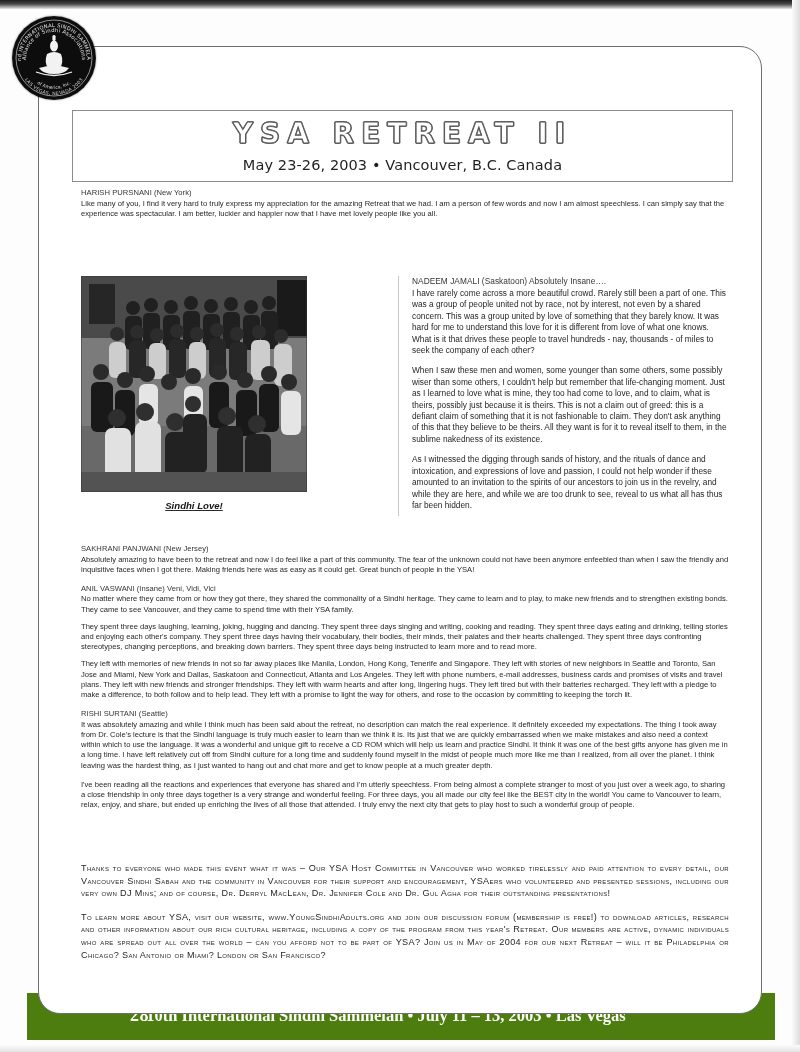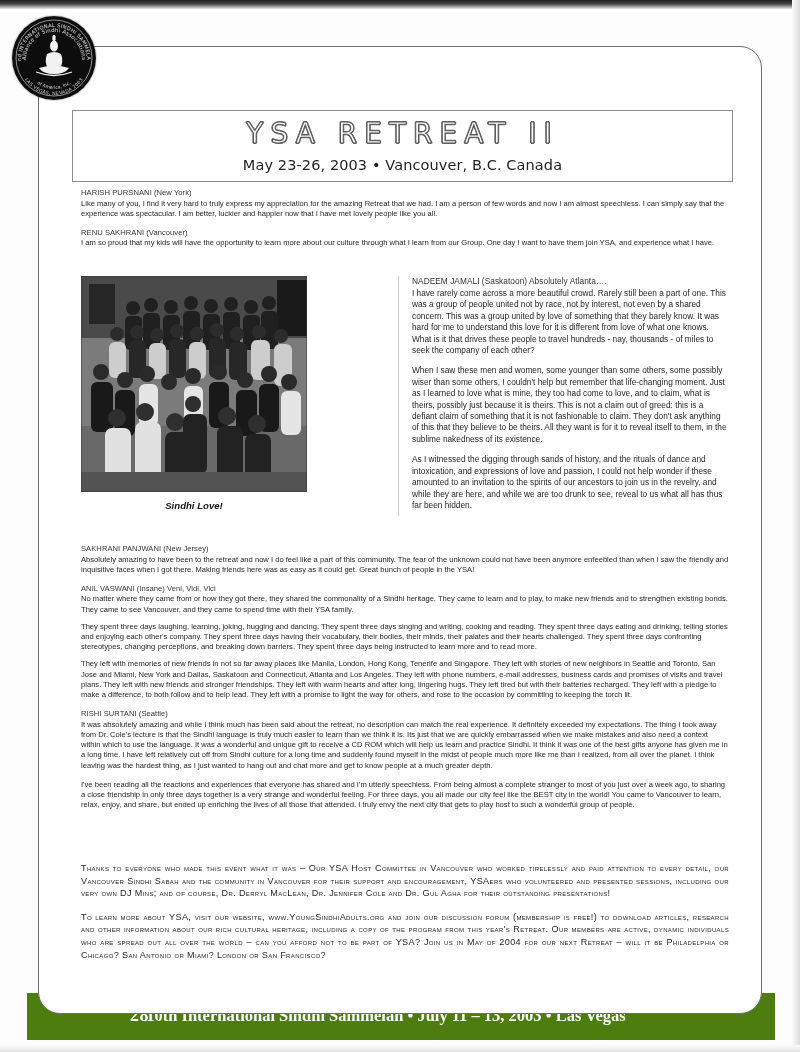--- a/index.html
+++ b/index.html
@@ -113,21 +113,21 @@
     border: 1.2px solid #8c8c8c;
     box-sizing: border-box;
     background: #fff;
   }
   .retreat-title {
     text-align: center;
     margin-top: 6px;
     font-family: "DejaVu Sans", sans-serif;
     font-size: 28px;
     letter-spacing: 7px;
-    font-weight: 400;
+    font-weight: 700;
     color: #ffffff;
     -webkit-text-stroke: 1px #555;
     text-shadow:
        1px 0 0 #6b6b6b, -1px 0 0 #6b6b6b,
        0 1px 0 #6b6b6b, 0 -1px 0 #6b6b6b;
   }
   .retreat-subtitle {
     text-align: center;
     margin-top: 7px;
     font-size: 14.5px;
@@ -163,20 +163,21 @@
     position: absolute;
     left: 81px;
     top: 276px;
     width: 648px;
     height: 248px;
   }
   .photo-wrap {
     position: absolute;
     left: 0; top: 0;
     width: 226px;
+    text-decoration: underline;
   }
   .photo {
     width: 226px;
     height: 216px;
     background: #6e6e6e;
     position: relative;
     overflow: hidden;
     filter: grayscale(1) contrast(1.05);
   }
   .photo svg { position: absolute; inset: 0; }
@@ -287,24 +288,20 @@
   <div class="title-box">
     <div class="retreat-title">YSA RETREAT II</div>
     <div class="retreat-subtitle">May 23-26, 2003 • Vancouver, B.C. Canada</div>
   </div>
 
   <div class="body-region">
     <div class="block">
       <div class="byline">HARISH PURSNANI (New York)</div>
       <p class="para">Like many of you, I find it very hard to truly express my appreciation for the amazing Retreat that we had. I am a person of few words and now I am almost speechless. I can simply say that the experience was spectacular. I am better, luckier and happier now that I have met lovely people like you all.</p>
     </div>
-    <div class="block">
-      <div class="byline">RENU SAKHRANI (Vancouver)</div>
-      <p class="para">I am so proud that my kids will have the opportunity to learn more about our culture through what I learn from our Group. One day I want to have them join YSA, and experience what I have.</p>
-    </div>
   </div>
 
   <div class="two-col">
 
     <div class="photo-wrap">
       <div class="photo">
         <svg viewBox="0 0 226 216" width="226" height="216" preserveAspectRatio="none">
           <rect width="226" height="216" fill="#7b7b7b"></rect>
           <rect x="0" y="0" width="226" height="62" fill="#4d4d4d"></rect>
           <rect x="8" y="8" width="26" height="40" fill="#2a2a2a"></rect>
@@ -402,21 +399,21 @@
           </g>
           <rect width="226" height="216" fill="none" stroke="#3a3a3a" stroke-width="1"></rect>
         </svg>
       </div>
       <div class="photo-caption">Sindhi Love!</div>
     </div>
 
     <div class="col-divider"></div>
 
     <div class="quote-col">
-      <div class="byline">NADEEM JAMALI (Saskatoon) Absolutely Atlanta….</div>
+      <div class="byline">NADEEM JAMALI (Saskatoon) Absolutely Insane….</div>
       <p class="para">I have rarely come across a more beautiful crowd. Rarely still been a part of one. This was a group of people united not by race, not by interest, not even by a shared concern. This was a group united by love of something that they barely know. It was hard for me to understand this love for it is different from love of what one knows. What is it that drives these people to travel hundreds - nay, thousands - of miles to seek the company of each other?</p>
       <p class="para">When I saw these men and women, some younger than some others, some possibly wiser than some others, I couldn't help but remember that life-changing moment. Just as I learned to love what is mine, they too had come to love, and to claim, what is theirs, possibly just because it is theirs. This is not a claim out of greed: this is a defiant claim of something that it is not fashionable to claim. They don't ask anything of this that they believe to be theirs. All they want is for it to reveal itself to them, in the sublime nakedness of its existence.</p>
       <p class="para">As I witnessed the digging through sands of history, and the rituals of dance and intoxication, and expressions of love and passion, I could not help wonder if these amounted to an invitation to the spirits of our ancestors to join us in the revelry, and while they are here, and while we are too drunk to see, reveal to us what all has thus far been hidden.</p>
     </div>
   </div>
 
   <div class="lower-region">
 
     <div class="block">
       <div class="byline">SAKHRANI PANJWANI (New Jersey)</div>

